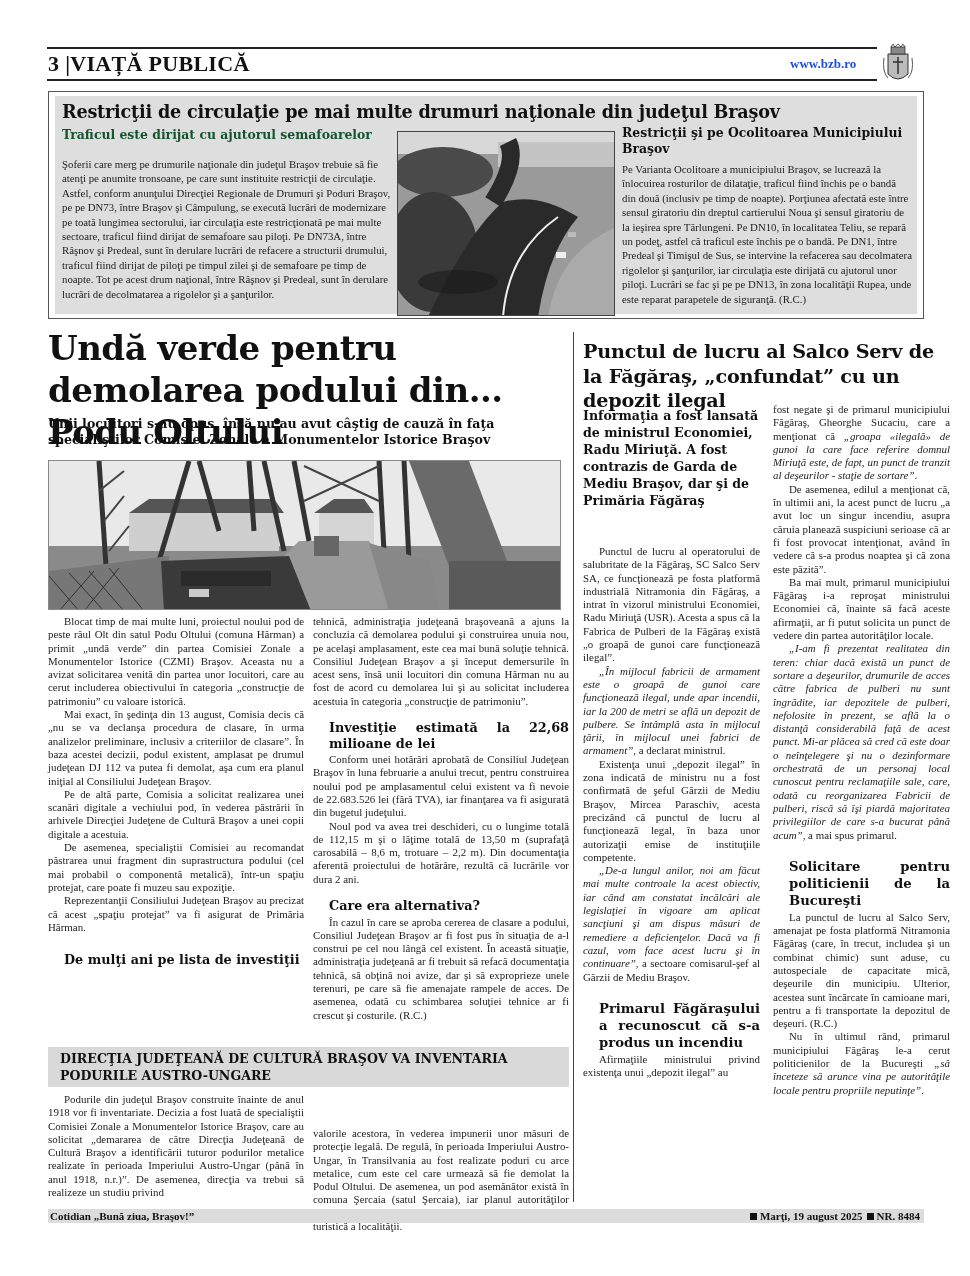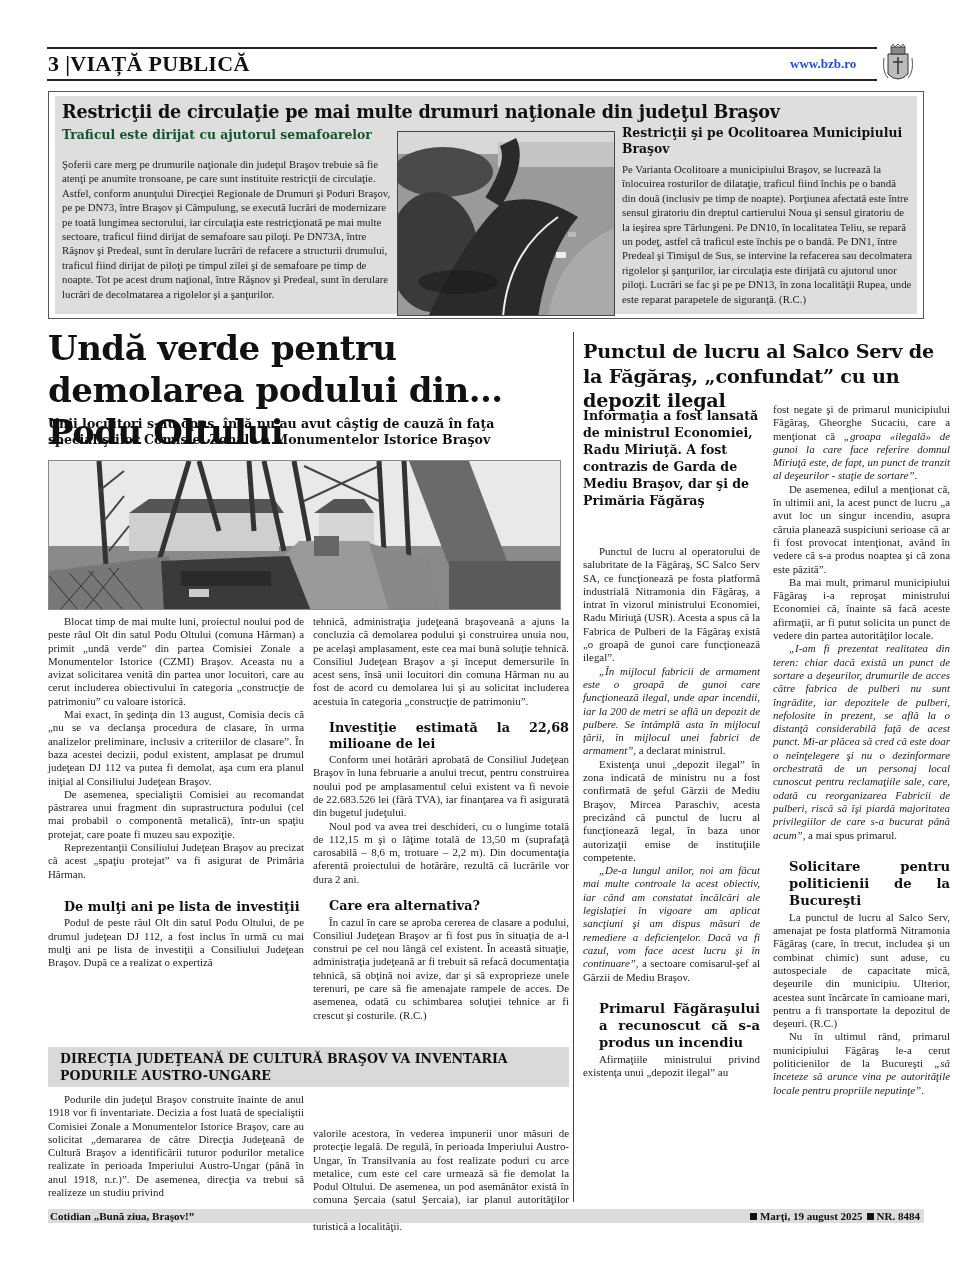--- a/index.html
+++ b/index.html
@@ -135,24 +135,24 @@
     <rect x="132" y="110" width="90" height="15" fill="#2a2a2a"></rect>
     <rect x="140" y="128" width="20" height="8" fill="#ccc"></rect>
     <rect x="265" y="75" width="25" height="20" fill="#666"></rect>
     <path d="M320 82 L380 100 L390 150 L340 150 Z" fill="#888"></path>
   </svg>
 </div>
 
 <div class="abs body-txt" id="col1">
   <p>Blocat timp de mai multe luni, proiectul noului pod de peste râul Olt din satul Podu Oltului (comuna Hărman) a primit „undă verde” din partea Comisiei Zonale a Monumentelor Istorice (CZMI) Braşov. Aceasta nu a avizat solicitarea venită din partea unor locuitori, care au cerut includerea obiectivului în categoria „construcţie de patrimoniu” cu valoare istorică.</p>
   <p>Mai exact, în şedinţa din 13 august, Comisia decis că „nu se va declanşa procedura de clasare, în urma analizelor preliminare, inclusiv a criteriilor de clasare”. În baza acestei decizii, podul existent, amplasat pe drumul judeţean DJ 112 va putea fi demolat, aşa cum era planul iniţial al Consiliului Judeţean Braşov.</p>
+  <p>Pe de altă parte, Comisia a solicitat realizarea unei scanări digitale a vechiului pod, în vederea păstrării în arhivele Direcţiei Judeţene de Cultură Braşov a unei copii digitale a acestuia.</p>
   <p>De asemenea, specialiştii Comisiei au recomandat păstrarea unui fragment din suprastructura podului (cel mai probabil o componentă metalică), într-un spaţiu protejat, care poate fi muzeu sau expoziţie.</p>
   <p>Reprezentanţii Consiliului Judeţean Braşov au precizat că acest „spaţiu protejat” va fi asigurat de Primăria Hărman.</p>
   <div class="subhead" style="margin-top:18px">De mulţi ani pe lista de investiţii</div>
-  <p>Podul de peste râul Olt din satul Podu Oltului, de pe drumul judeţean DJ 112, a fost inclus în urmă cu mai mulţi ani pe lista de investiţii a Consiliului Judeţean Braşov. După ce a realizat o expertiză</p>
 </div>
 
 <div class="abs body-txt" id="col2">
   <p class="noind">tehnică, administraţia judeţeană braşoveană a ajuns la concluzia că demolarea podului şi construirea unuia nou, pe acelaşi amplasament, este cea mai bună soluţie tehnică. Consiliul Judeţean Braşov a şi început demersurile în acest sens, însă unii locuitori din comuna Hărman nu au fost de acord cu demolarea lui şi au solicitat includerea acestuia în categoria „construcţie de patrimoniu”.</p>
   <div class="subhead">Investiţie estimată la 22,68 milioane de lei</div>
   <p>Conform unei hotărâri aprobată de Consiliul Judeţean Braşov în luna februarie a anului trecut, pentru construirea noului pod pe amplasamentul celui existent va fi nevoie de 22.683.526 lei (fără TVA), iar finanţarea va fi asigurată din bugetul judeţului.</p>
   <p>Noul pod va avea trei deschideri, cu o lungime totală de 112,15 m şi o lăţime totală de 13,50 m (suprafaţă carosabilă – 8,6 m, trotuare – 2,2 m). Din documentaţia aferentă proiectului de hotărâre, rezultă că lucrările vor dura 2 ani.</p>
   <div class="subhead">Care era alternativa?</div>
   <p>În cazul în care se aproba cererea de clasare a podului, Consiliul Judeţean Braşov ar fi fost pus în situaţia de a-l construi pe cel nou lângă cel existent. În această situaţie, administraţia judeţeană ar fi trebuit să refacă documentaţia tehnică, să obţină noi avize, dar şi să exproprieze unele terenuri, pe care să fie amenajate rampele de acces. De asemenea, odată cu schimbarea soluţiei tehnice ar fi crescut şi costurile.  (R.C.)</p>
 </div>

